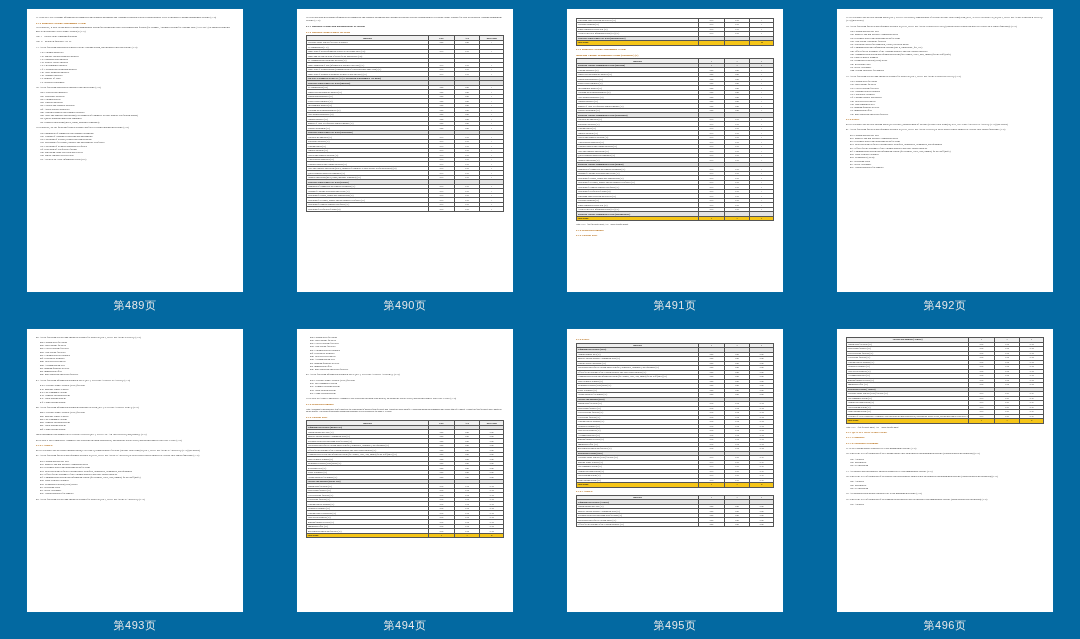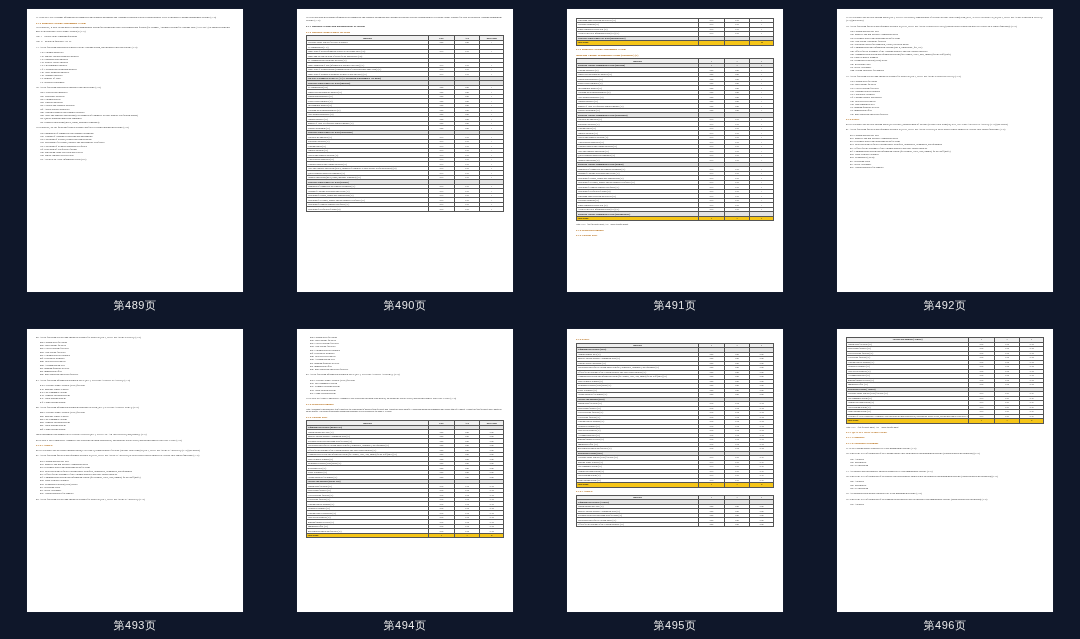--- a/index.html
+++ b/index.html
@@ -12,21 +12,21 @@
     height: 639px;
     overflow: hidden;
     font-family: "Liberation Sans", sans-serif;
   }
   .viewer {
     width: 1080px;
     height: 639px;
     display: grid;
     grid-template-columns: repeat(4, 1fr);
     grid-template-rows: repeat(2, 1fr);
-    background: #0f172a;
+    background: #0369a1;
   }
   .page-cell {
     position: relative;
     display: flex;
     flex-direction: column;
     align-items: center;
     justify-content: flex-start;
     padding-top: 9px;
     box-sizing: border-box;
   }

